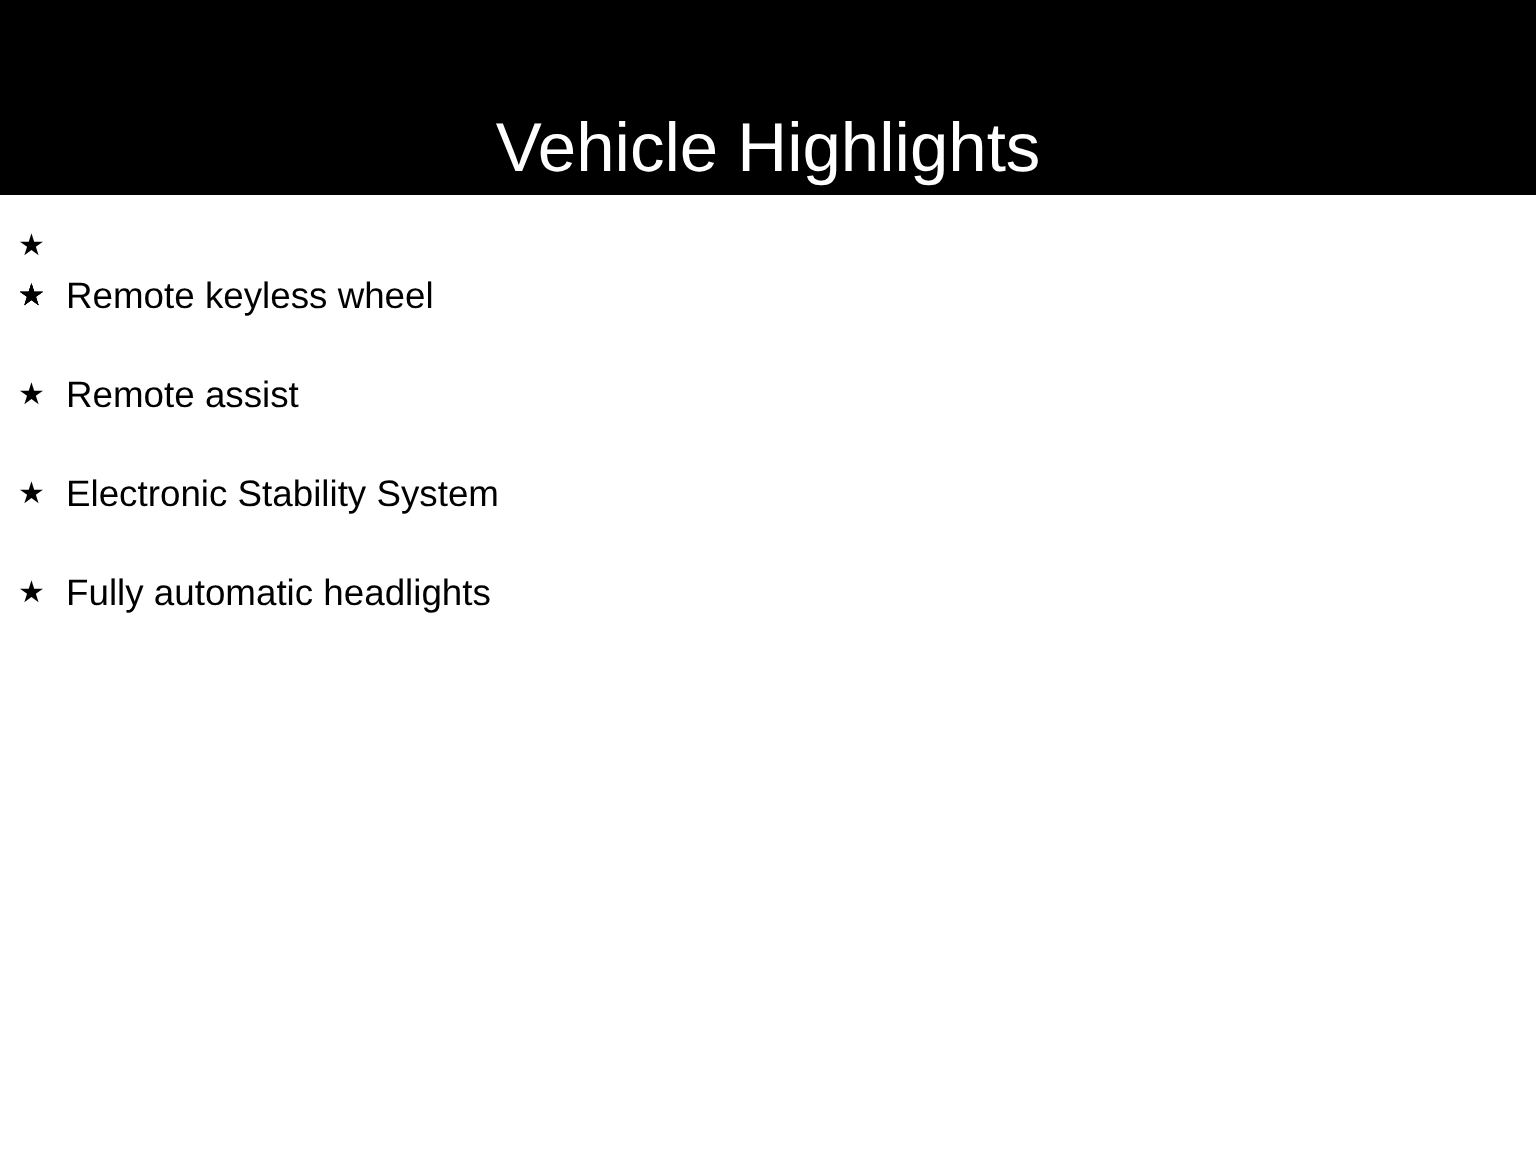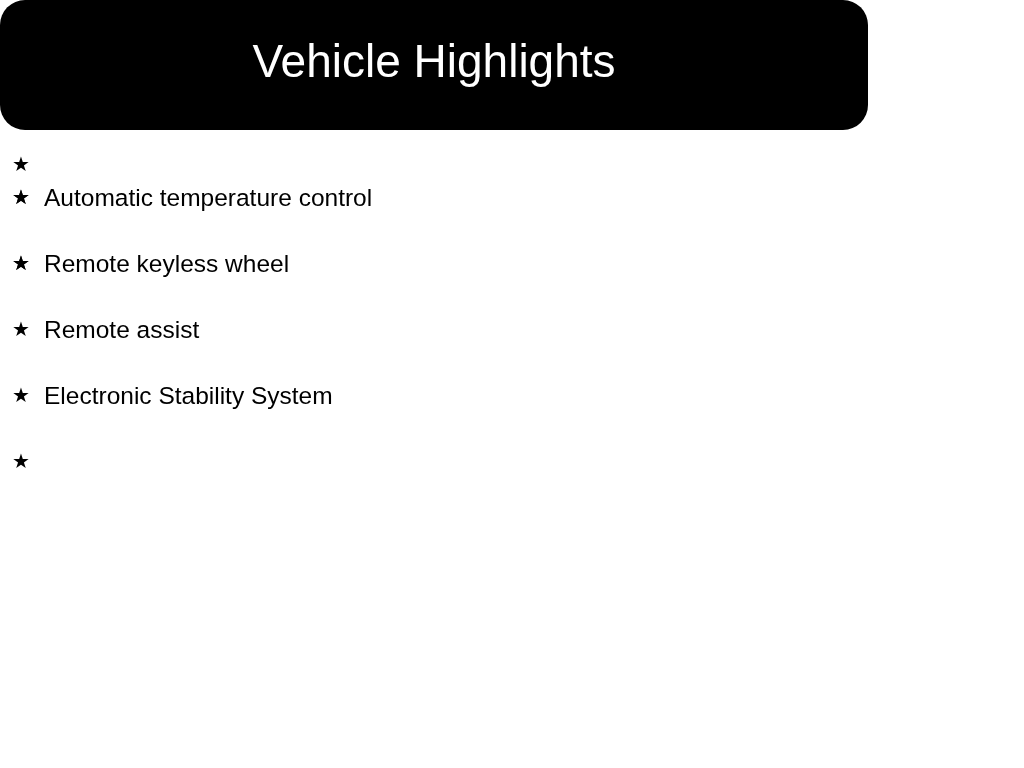--- a/index.html
+++ b/index.html
@@ -22,29 +22,28 @@
     width: 1024px;
     height: 768px;
     background: #ffffff;
   }
 
   
   .header-bar {
     position: absolute;
     top: 0;
     left: 0;
-    width: 868px;
+    width: 1024px;
     height: 130px;
     background: #000000;
     display: flex;
-    align-items: center;
+    align-items: flex-end;
     justify-content: center;
     box-sizing: border-box;
     padding-bottom: 8px;
-    border-radius: 25px;
   }
   .header-title {
     color: #ffffff;
     font-family: "Liberation Sans", sans-serif;
     font-size: 46px;
     font-weight: 400;
     line-height: 1.05;
     letter-spacing: 0px;
     white-space: nowrap;
   }
@@ -102,21 +101,20 @@
     <li class="highlight-item">
       <span class="bullet-star">★</span>
     </li>
 
     <li class="highlight-item">
       <span class="bullet-star">★</span>
     </li>
 
     <li class="highlight-item">
       <span class="bullet-star">★</span>
-      <span class="highlight-text">Automatic temperature control</span>
     </li>
 
     <li class="highlight-item">
       <span class="bullet-star">★</span>
     </li>
 
     <li class="highlight-item">
       <span class="bullet-star">★</span>
       <span class="highlight-text">Remote keyless wheel</span>
     </li>
@@ -126,17 +124,18 @@
       <span class="highlight-text">Remote assist</span>
     </li>
 
     <li class="highlight-item">
       <span class="bullet-star">★</span>
       <span class="highlight-text">Electronic Stability System</span>
     </li>
 
     <li class="highlight-item">
       <span class="bullet-star">★</span>
+      <span class="highlight-text">Fully automatic headlights</span>
     </li>
 
   </ul>
 
 </div>
 
 </body></html>

